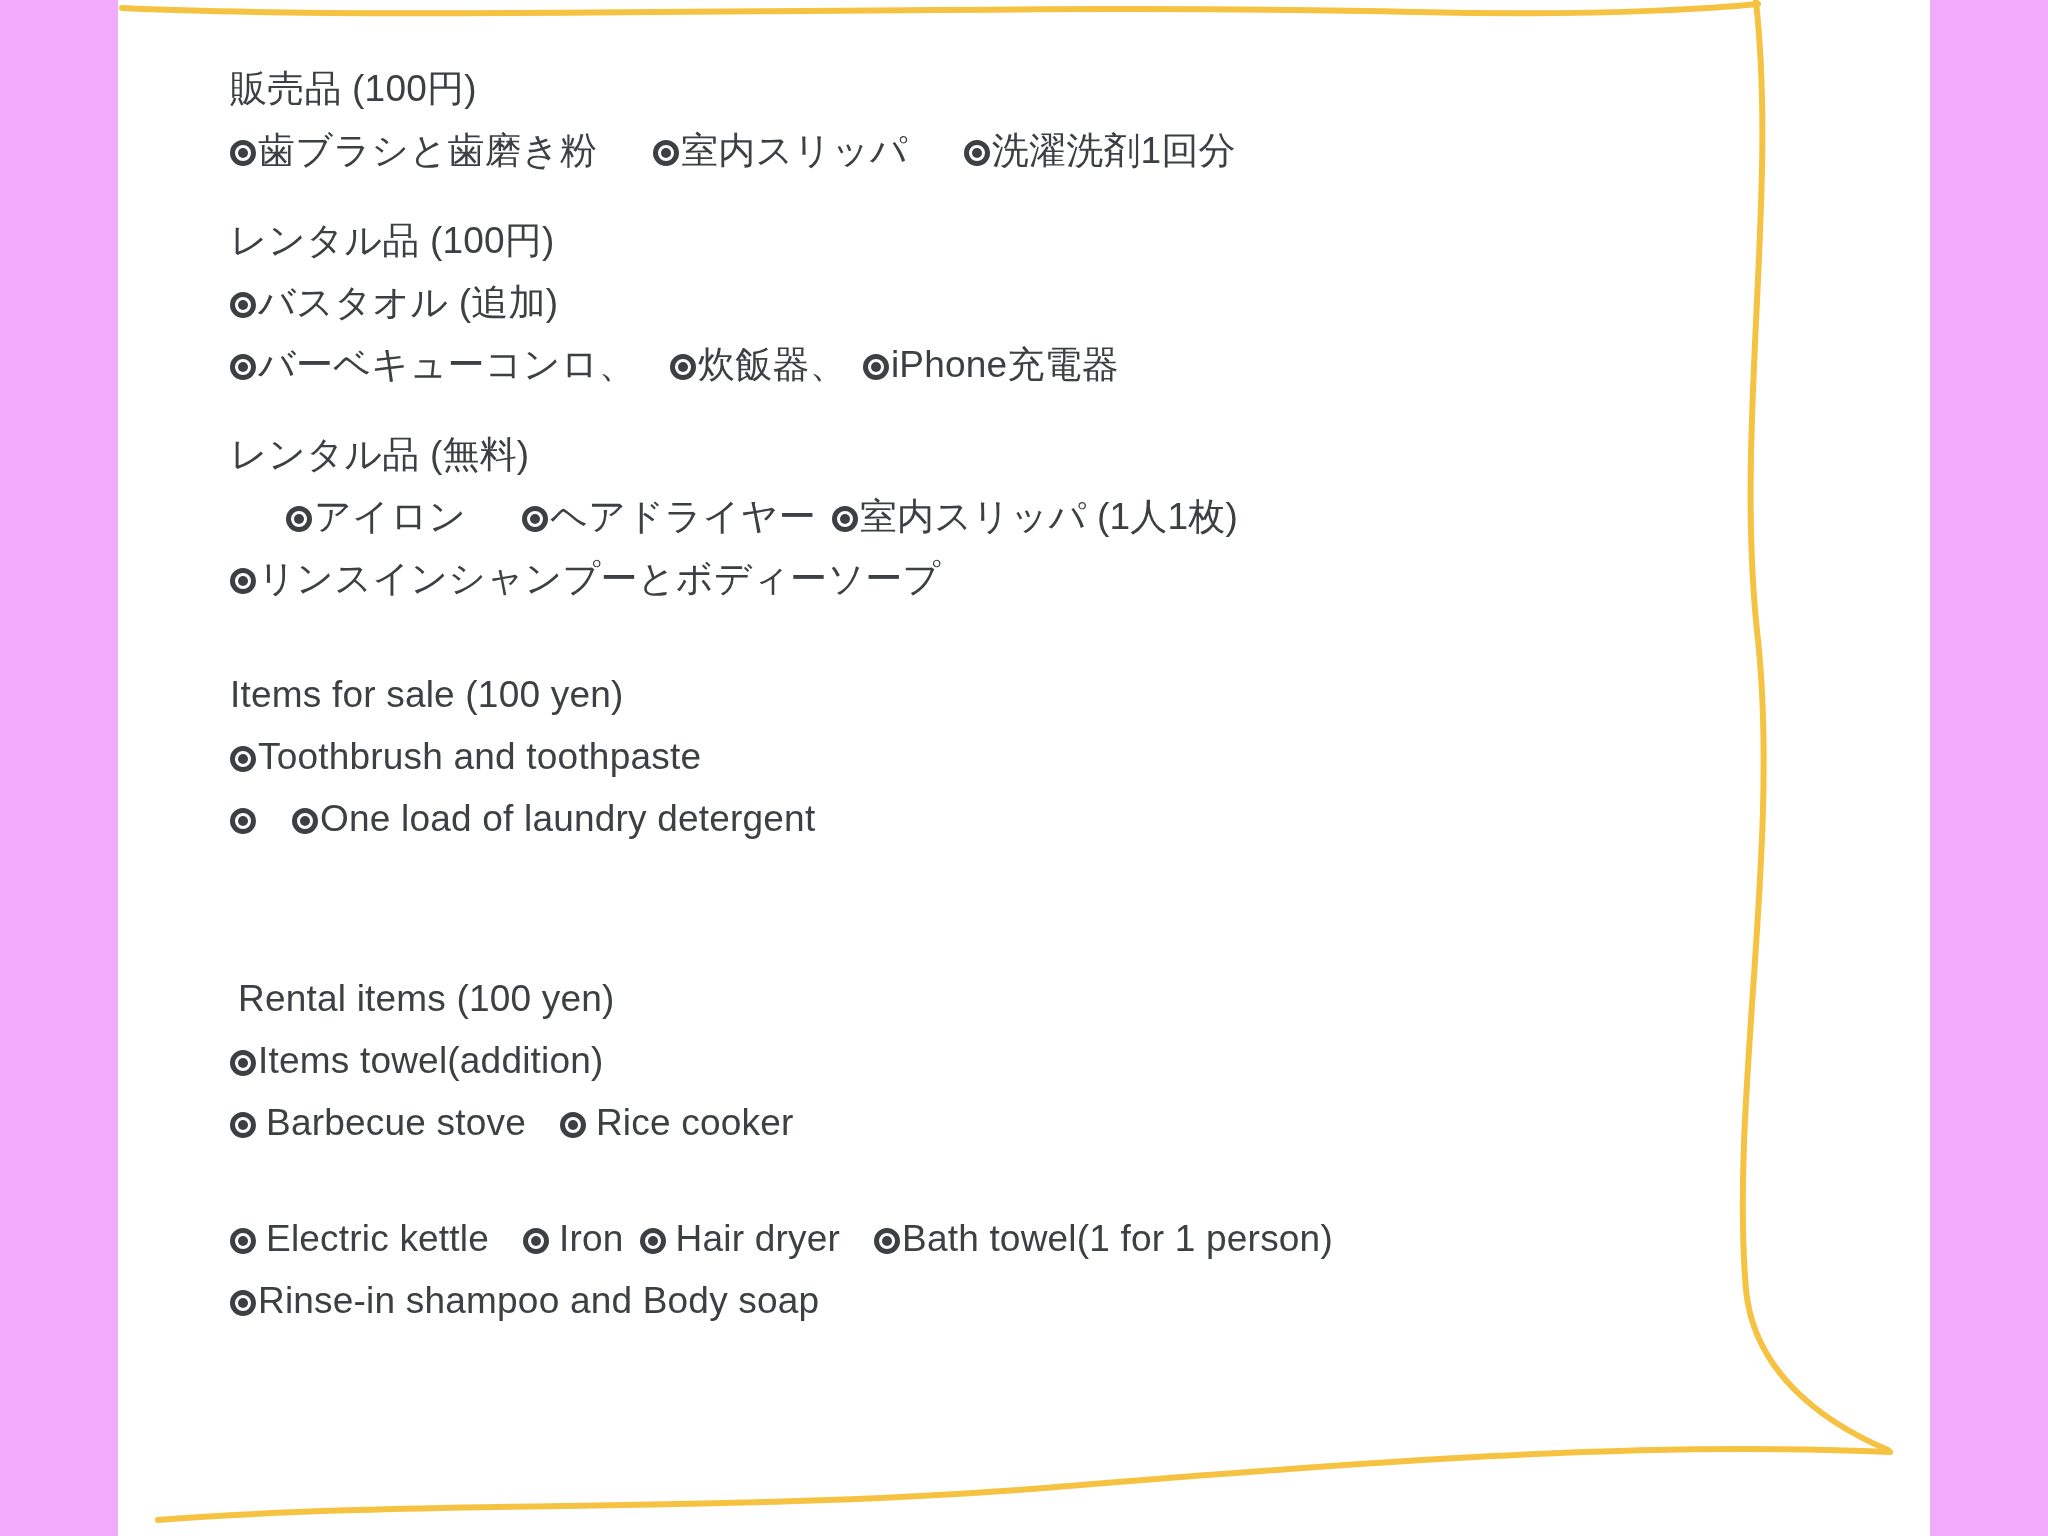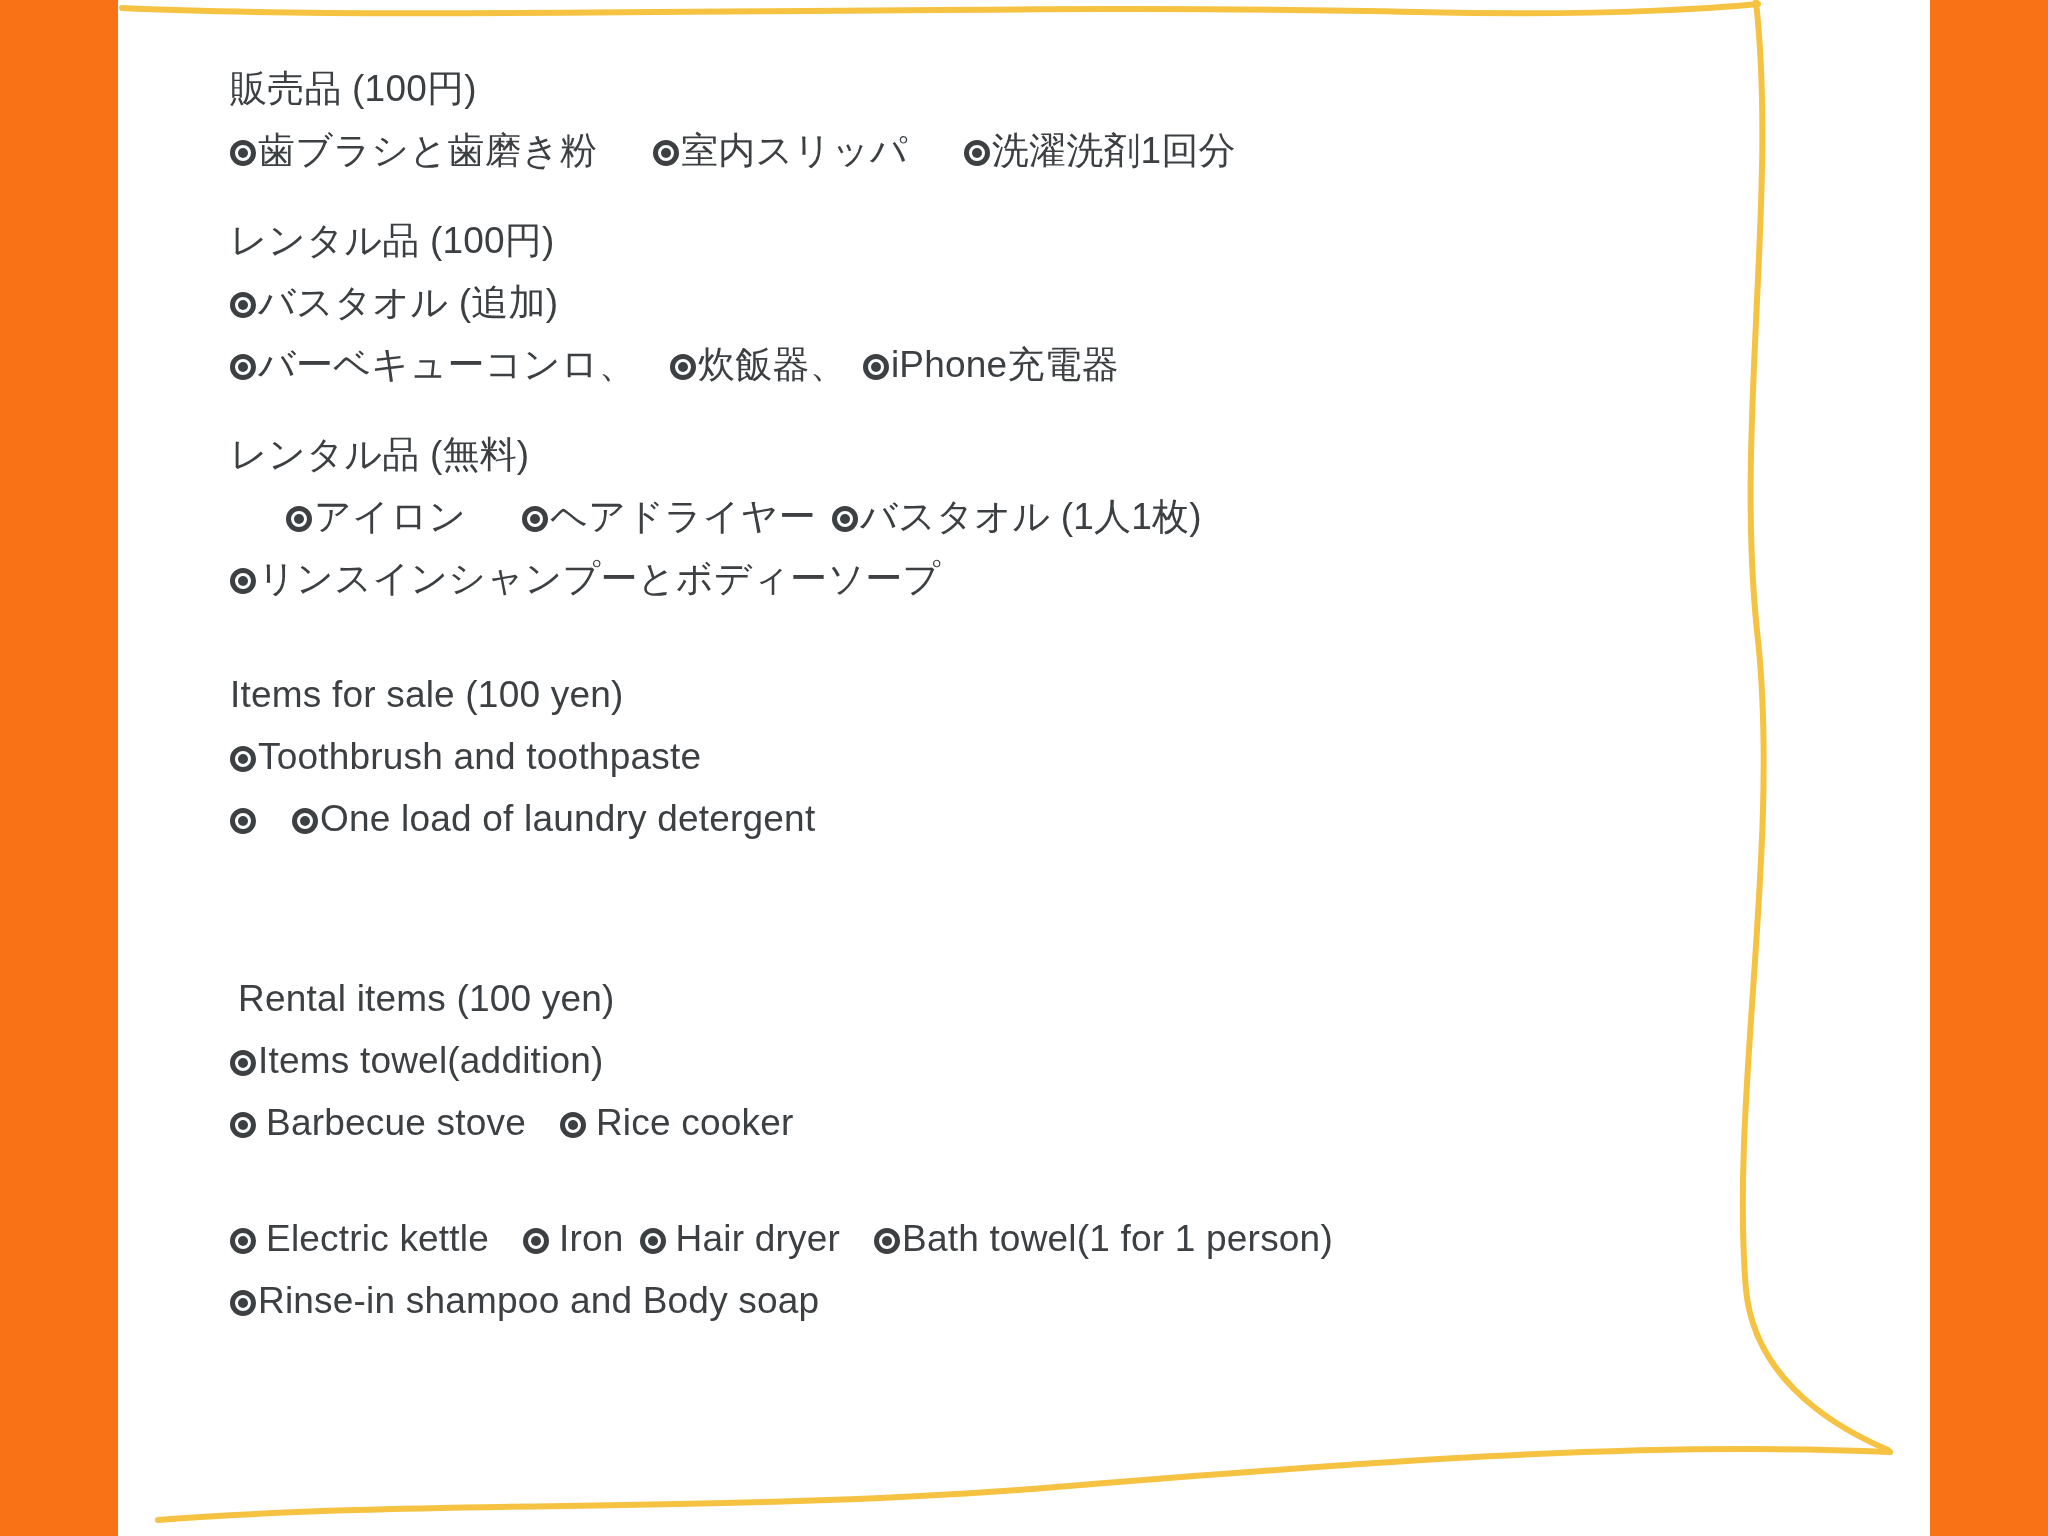--- a/index.html
+++ b/index.html
@@ -8,21 +8,21 @@
     padding: 0;
     width: 2048px;
     height: 1536px;
     background: #000000;
     overflow: hidden;
   }
   #page {
     position: relative;
     width: 2048px;
     height: 1536px;
-    background: #f97316;
+    background: #f0abfc;
     font-family: "Liberation Sans", sans-serif;
   }
   
   .sheet {
     position: absolute;
     left: 118px;
     top: 0;
     width: 1812px;
     height: 1536px;
     background: #ffffff;
@@ -163,21 +163,21 @@
           <span>アイロン</span>
         </span>
         <span class="gap-lg"></span>
         <span class="item">
           <span class="bullet"></span>
           <span>ヘアドライヤー</span>
         </span>
         <span class="gap-sm"></span>
         <span class="item">
           <span class="bullet"></span>
-          <span>バスタオル (1人1枚)</span>
+          <span>室内スリッパ (1人1枚)</span>
         </span>
       </div>
       <div class="row">
         <span class="item">
           <span class="bullet"></span>
           <span>リンスインシャンプーとボディーソープ</span>
         </span>
       </div>
     </div>
 

